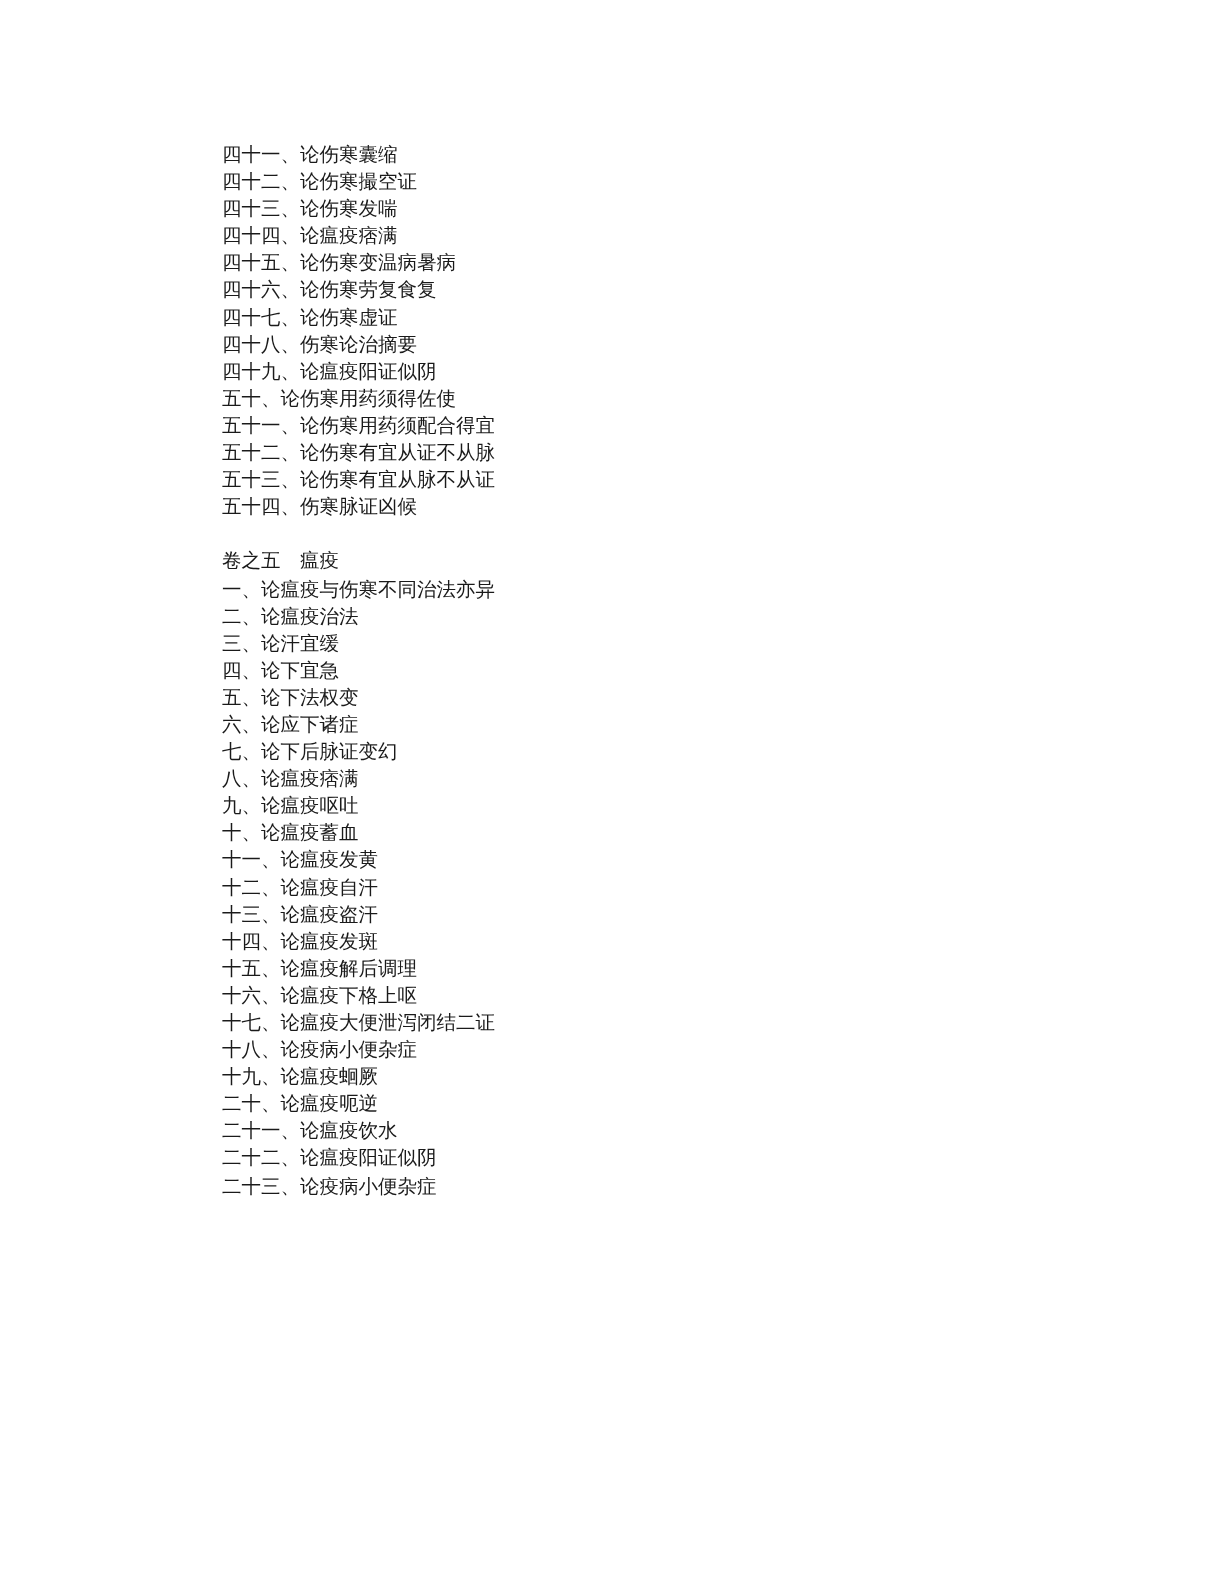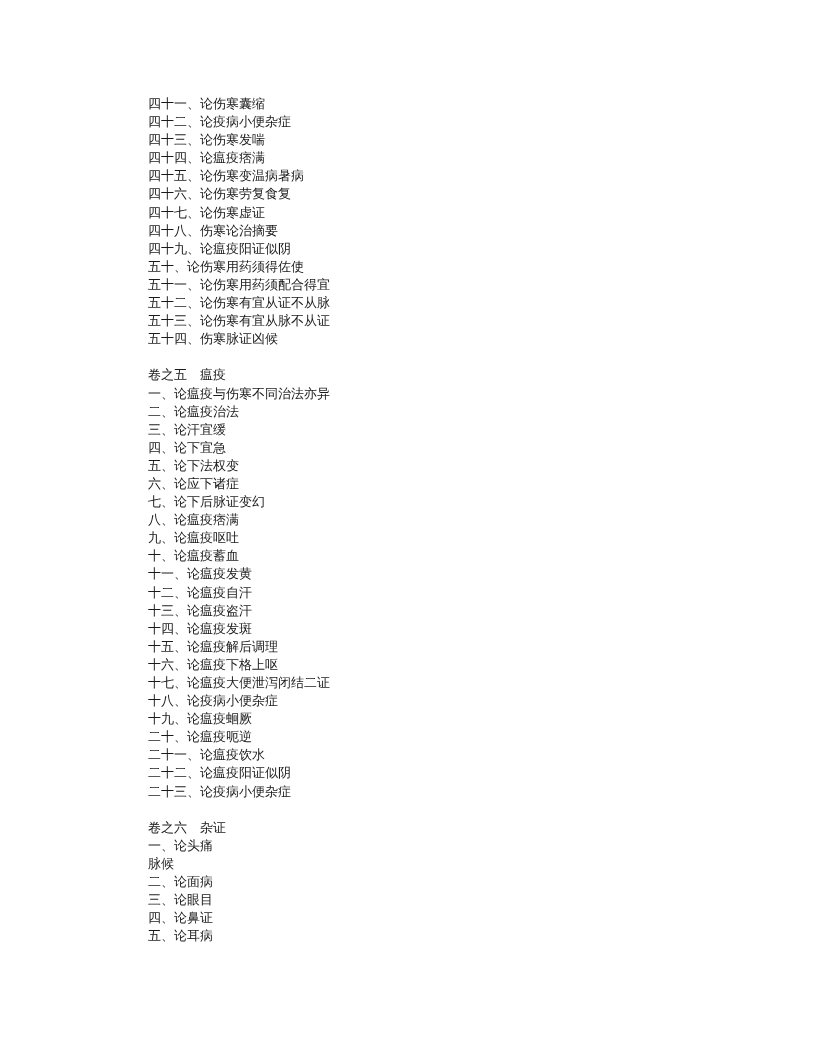--- a/index.html
+++ b/index.html
@@ -1,34 +1,34 @@
 <!DOCTYPE html>
 <html><head>
 <meta charset="utf-8">
 <style>
   html, body { margin: 0; padding: 0; background: #ffffff; }
   body { width: 816px; height: 1056px; position: relative; overflow: hidden; }
   .page {
     position: absolute;
     left: 148px;
     top: 95px;
-    font-family: Liberation Sans, sans-serif;
+    font-family: Liberation Mono, monospace;
     font-size: 13px;
     color: #1a1a1a;
   }
   .line { height: 18.1px; line-height: 18.1px; white-space: pre; }
   .gap { height: 18.1px; }
 </style>
 </head>
 <body>
 
 <div class="page">
   <div>
     <div class="line">四十一、论伤寒囊缩</div>
-    <div class="line">四十二、论疫病小便杂症</div>
+    <div class="line">四十二、论伤寒撮空证</div>
     <div class="line">四十三、论伤寒发喘</div>
     <div class="line">四十四、论瘟疫痞满</div>
     <div class="line">四十五、论伤寒变温病暑病</div>
     <div class="line">四十六、论伤寒劳复食复</div>
     <div class="line">四十七、论伤寒虚证</div>
     <div class="line">四十八、伤寒论治摘要</div>
     <div class="line">四十九、论瘟疫阳证似阴</div>
     <div class="line">五十、论伤寒用药须得佐使</div>
     <div class="line">五十一、论伤寒用药须配合得宜</div>
     <div class="line">五十二、论伤寒有宜从证不从脉</div>
@@ -60,22 +60,13 @@
     <div class="line">十八、论疫病小便杂症</div>
     <div class="line">十九、论瘟疫蛔厥</div>
     <div class="line">二十、论瘟疫呃逆</div>
     <div class="line">二十一、论瘟疫饮水</div>
     <div class="line">二十二、论瘟疫阳证似阴</div>
     <div class="line">二十三、论疫病小便杂症</div>
   </div>
 
   <div class="gap"></div>
 
-  <div>
-    <div class="line">卷之六　杂证</div>
-    <div class="line">一、论头痛</div>
-    <div class="line">脉候</div>
-    <div class="line">二、论面病</div>
-    <div class="line">三、论眼目</div>
-    <div class="line">四、论鼻证</div>
-    <div class="line">五、论耳病</div>
-  </div>
 </div>
 
 </body></html>

